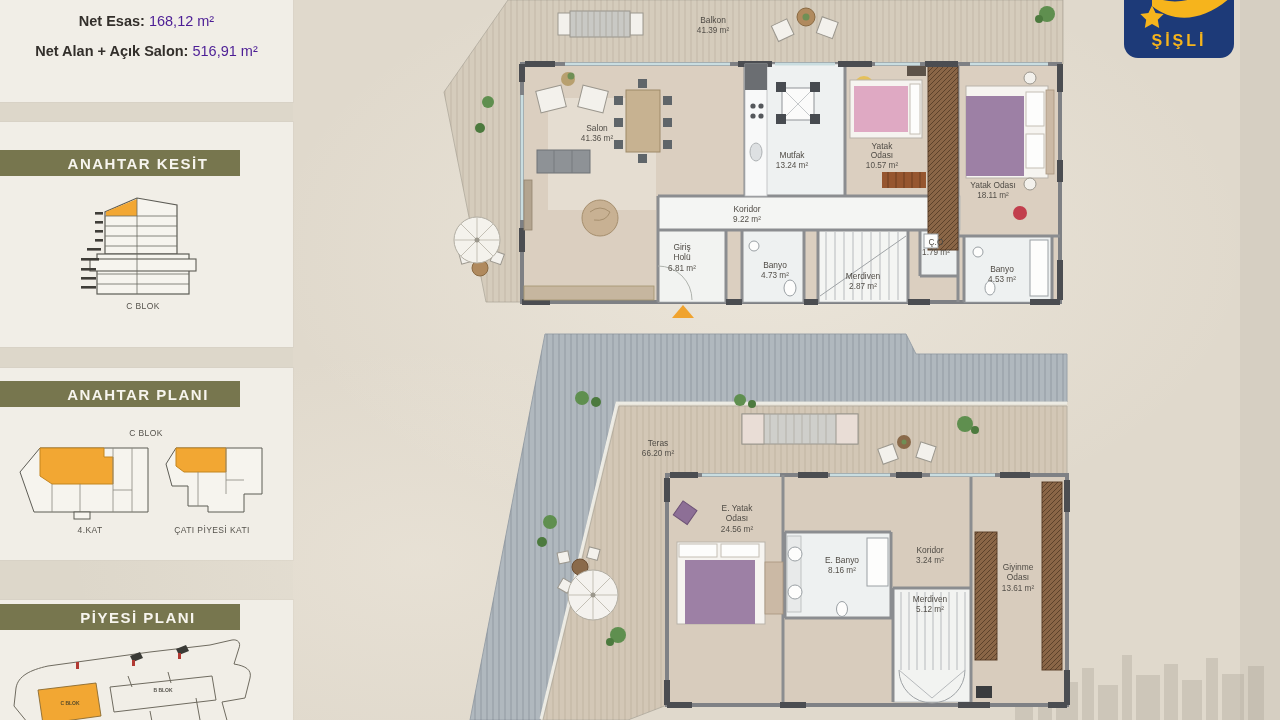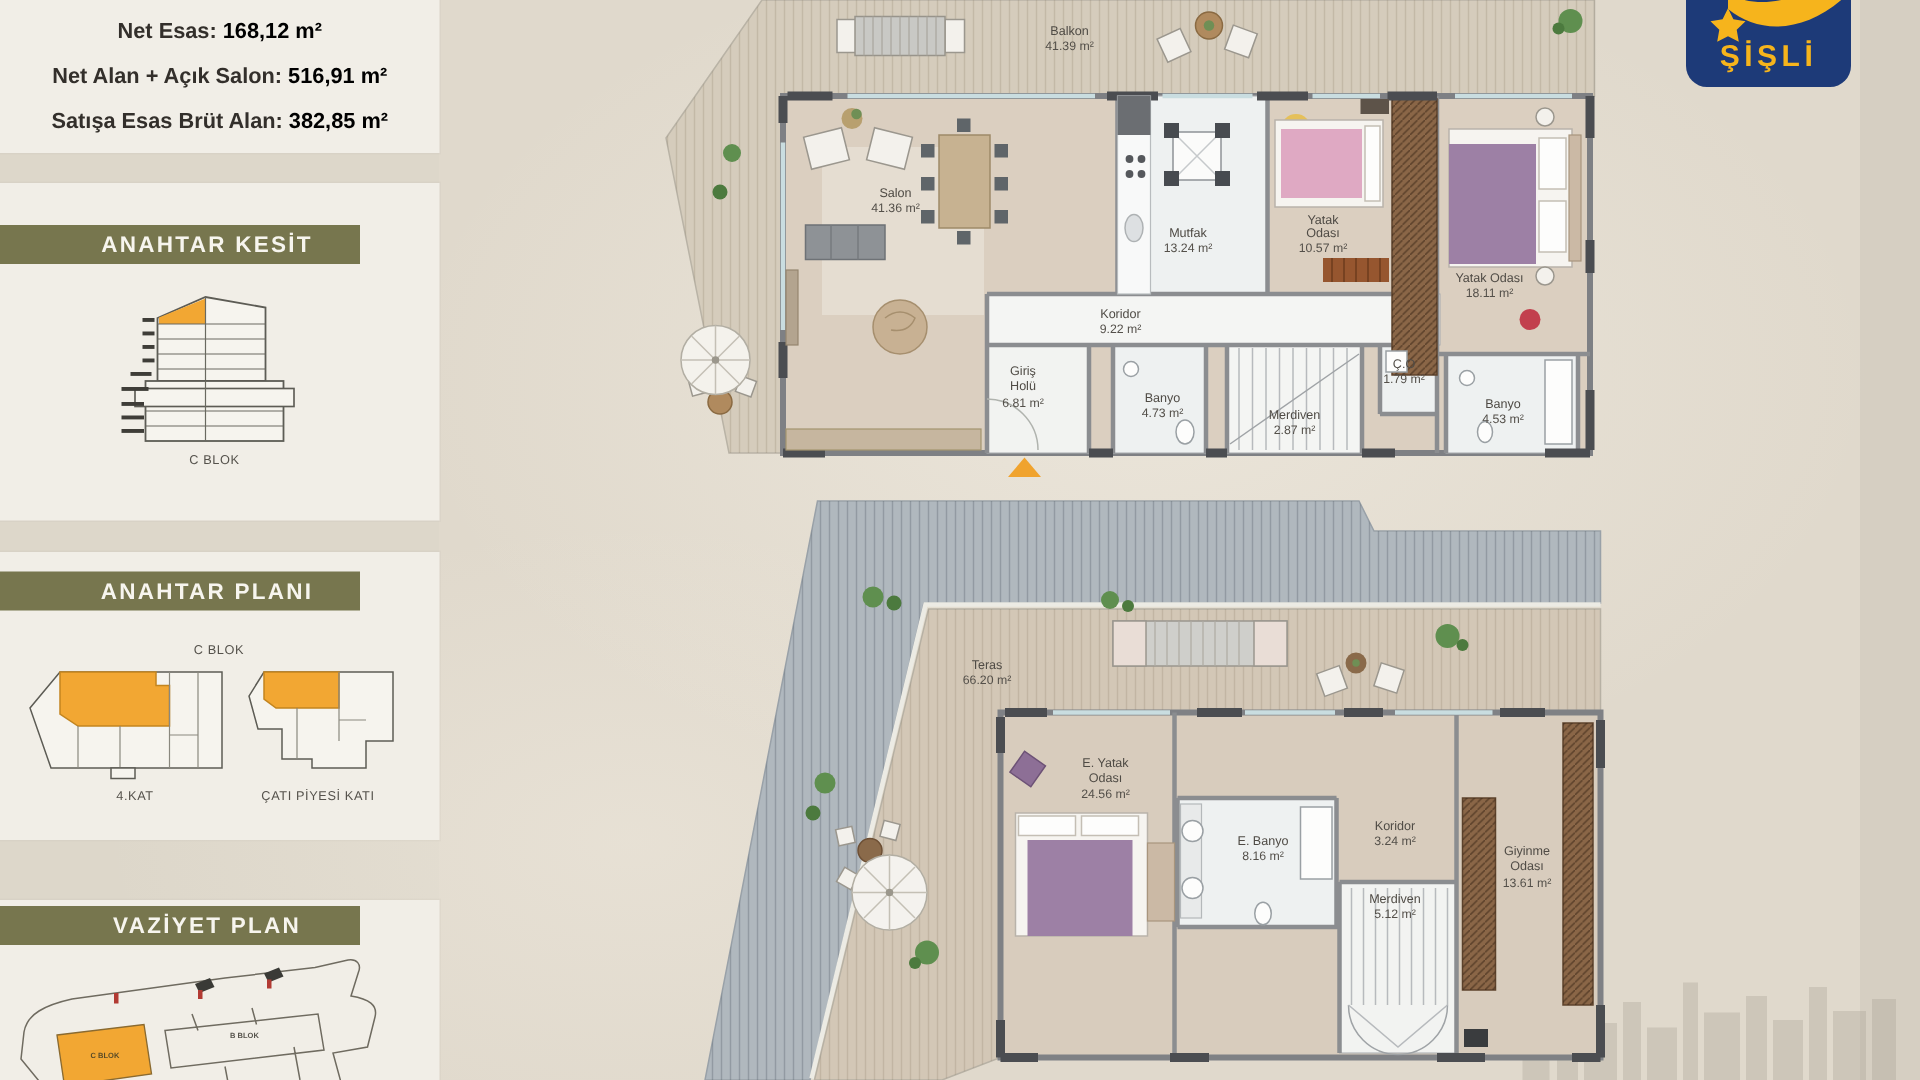--- a/index.html
+++ b/index.html
@@ -10,31 +10,31 @@
          radial-gradient(ellipse 700px 420px at 760px 250px, rgba(244,239,229,0.55), rgba(244,239,229,0) 70%),
          radial-gradient(ellipse 500px 300px at 420px 560px, rgba(238,232,221,0.5), rgba(238,232,221,0) 70%),
          linear-gradient(90deg,#ddd7ca 0 293px,#e0d9cc 293px 1240px,#d6cfc2 1240px);}
   .panel{position:absolute;left:0;width:293px;background:#f1eee7;box-shadow:0 0 0 1px rgba(0,0,0,0.02);}
   .band{position:absolute;left:0;width:204px;height:26px;background:#77764e;
         display:flex;align-items:center;justify-content:center;padding-left:36px;box-sizing:content-box;}
   .band span{color:#f7f5ee;font-weight:bold;font-size:15px;letter-spacing:1.5px;}
   .summary{position:absolute;top:6px;left:0;width:293px;text-align:center;}
   .sum-line{font-size:14.5px;line-height:30px;color:#332f2b;white-space:nowrap;}
   .sum-label{font-weight:bold;}
-  .sum-value{font-weight:700;color:#000000;}
+  .sum-value{font-weight:400;color:#4c1d95;}
   svg text{font-family:"Liberation Sans",sans-serif;}
   .rl{font-size:8.4px;fill:#4f4b45;text-anchor:middle;}
   .rl2{font-size:8.2px;fill:#54504a;text-anchor:middle;}
   .tiny{font-size:5px;fill:#5a4c28;text-anchor:middle;font-weight:bold;}
   .tiny2{font-size:5px;fill:#57544d;text-anchor:middle;font-weight:bold;}
   .cap-svg{font-size:8.5px;fill:#55524c;text-anchor:middle;letter-spacing:0.4px;}
   .logo{position:absolute;left:1124px;top:-34px;width:110px;height:92px;background:#1d3a78;
         border-radius:14px;overflow:hidden;}
   .logo-text{position:absolute;left:0;right:0;bottom:8px;text-align:center;color:#f6b41c;
-        font-weight:bold;font-size:20px;letter-spacing:3px;}
+        font-weight:bold;font-size:16px;letter-spacing:3px;}
   .plan-svg{position:absolute;}
 </style>
 </head>
 <body>
 
 <div class="bg-main"></div>
 
 <svg width="0" height="0" style="position:absolute">
   <defs>
     <pattern id="planks" width="6" height="6" patternUnits="userSpaceOnUse">
@@ -69,24 +69,20 @@
 <div class="panel" style="top:0;height:102px"></div>
 <div class="summary">
   <div class="sum-line">
     <span class="sum-label">Net Esas:</span>
     <span class="sum-value">168,12 m²</span>
   </div>
   <div class="sum-line">
     <span class="sum-label">Net Alan + Açık Salon:</span>
     <span class="sum-value">516,91 m²</span>
   </div>
-  <div class="sum-line">
-    <span class="sum-label">Satışa Esas Brüt Alan:</span>
-    <span class="sum-value">382,85 m²</span>
-  </div>
 </div>
 
 <div class="panel" style="top:122px;height:225px"></div>
 <div class="band" style="top:150px">
   <span>ANAHTAR KESİT</span>
 </div>
 <svg class="plan-svg" style="left:75px;top:182px;width:145px;height:132px" viewBox="0 0 145 132">
   <g>
 
     <path d="M30,72 V30 L62,16 L102,23 V72 Z" fill="#f6f4ee" stroke="#5d5c55" stroke-width="1.2"></path>
@@ -130,21 +126,21 @@
     <path d="M176,24 H262 V70 H244 V88 H208 V82 H188 V62 H172 L166,40 Z"></path>
     <polygon points="176,24 226,24 226,48 184,48 176,42" fill="#f2a733" stroke="#c3851f"></polygon>
     <path d="M226,24 V70 M198,48 V82 M226,56 H244" fill="none" stroke="#8a887e" stroke-width="0.8"></path>
   </g>
   <text x="90" y="109" class="cap-svg">4.KAT</text>
   <text x="212" y="109" class="cap-svg">ÇATI PİYESİ KATI</text>
 </svg>
 
 <div class="panel" style="top:600px;height:120px"></div>
 <div class="band" style="top:604px">
-  <span>VAZİYET PLAN</span>
+  <span>PİYESİ PLANI</span>
 </div>
 <svg class="plan-svg" style="left:0;top:632px;width:293px;height:120px" viewBox="0 0 293 120">
   <g fill="none" stroke="#6f6b60" stroke-width="1">
     <path d="M16,56 C18,44 30,38 48,34 L150,20 210,13 232,8 C238,7 241,11 239,16 L234,32 C246,34 252,38 250,46 L245,66 222,70 228,92 192,97 188,118 62,118 32,96 14,74 Z"></path>
     <path d="M110,55 L212,44 216,68 114,80 Z M128,44 L132,55 M168,40 L171,51 M196,66 L200,88 M150,79 L154,100"></path>
   </g>
   <g>
     <polygon points="38,58 96,51 101,84 43,92" fill="#f2a733" stroke="#8a6a30" stroke-width="0.9"></polygon>
     <rect x="62" y="91" width="15" height="11" fill="#f6f4ee" stroke="#6f6b60" stroke-width="0.9"></rect>
     <text x="70" y="73" class="tiny">C BLOK</text>

